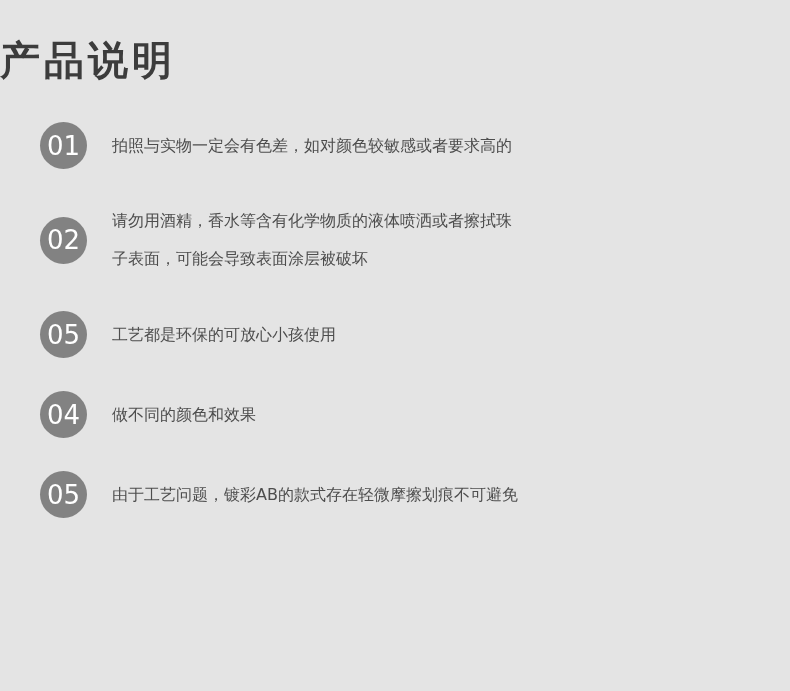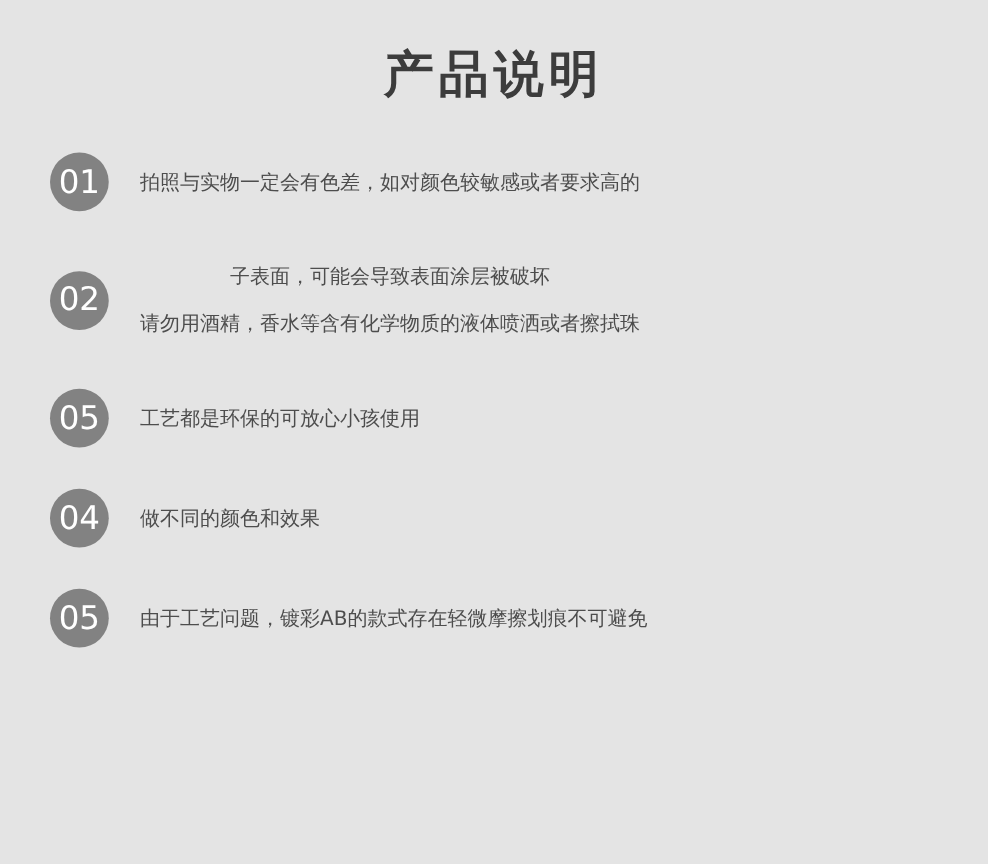--- a/index.html
+++ b/index.html
@@ -14,30 +14,28 @@
     font-family: "DejaVu Sans", sans-serif;
   }
   .page {
     width: 100%;
     height: 100%;
     box-sizing: border-box;
   }
   .title {
     margin: 0;
     padding-top: 34px;
-    text-align: center;
     font-size: 40px;
     line-height: 52px;
     font-weight: bold;
     letter-spacing: 4px;
     color: var(--title-color, #3c3c3c);
   }
   .items {
     padding: 36px 44px 0 40px;
-    text-align: center;
   }
   .item {
     display: flex;
     align-items: center;
     margin-bottom: 33px;
   }
   .badge {
     flex: 0 0 auto;
     width: 47px;
     height: 47px;
@@ -69,22 +67,22 @@
   <div class="item">
     <div class="badge">01</div>
     <div class="item-text">
           <div class="line">拍照与实物一定会有色差，如对颜色较敏感或者要求高的</div>
         </div>
   </div>
 
   <div class="item">
     <div class="badge">02</div>
     <div class="item-text">
+          <div class="line">请勿用酒精，香水等含有化学物质的液体喷洒或者擦拭珠</div>
           <div class="line">子表面，可能会导致表面涂层被破坏</div>
-          <div class="line">请勿用酒精，香水等含有化学物质的液体喷洒或者擦拭珠</div>
         </div>
   </div>
 
   <div class="item">
     <div class="badge">05</div>
     <div class="item-text">
           <div class="line">工艺都是环保的可放心小孩使用</div>
         </div>
   </div>
 

